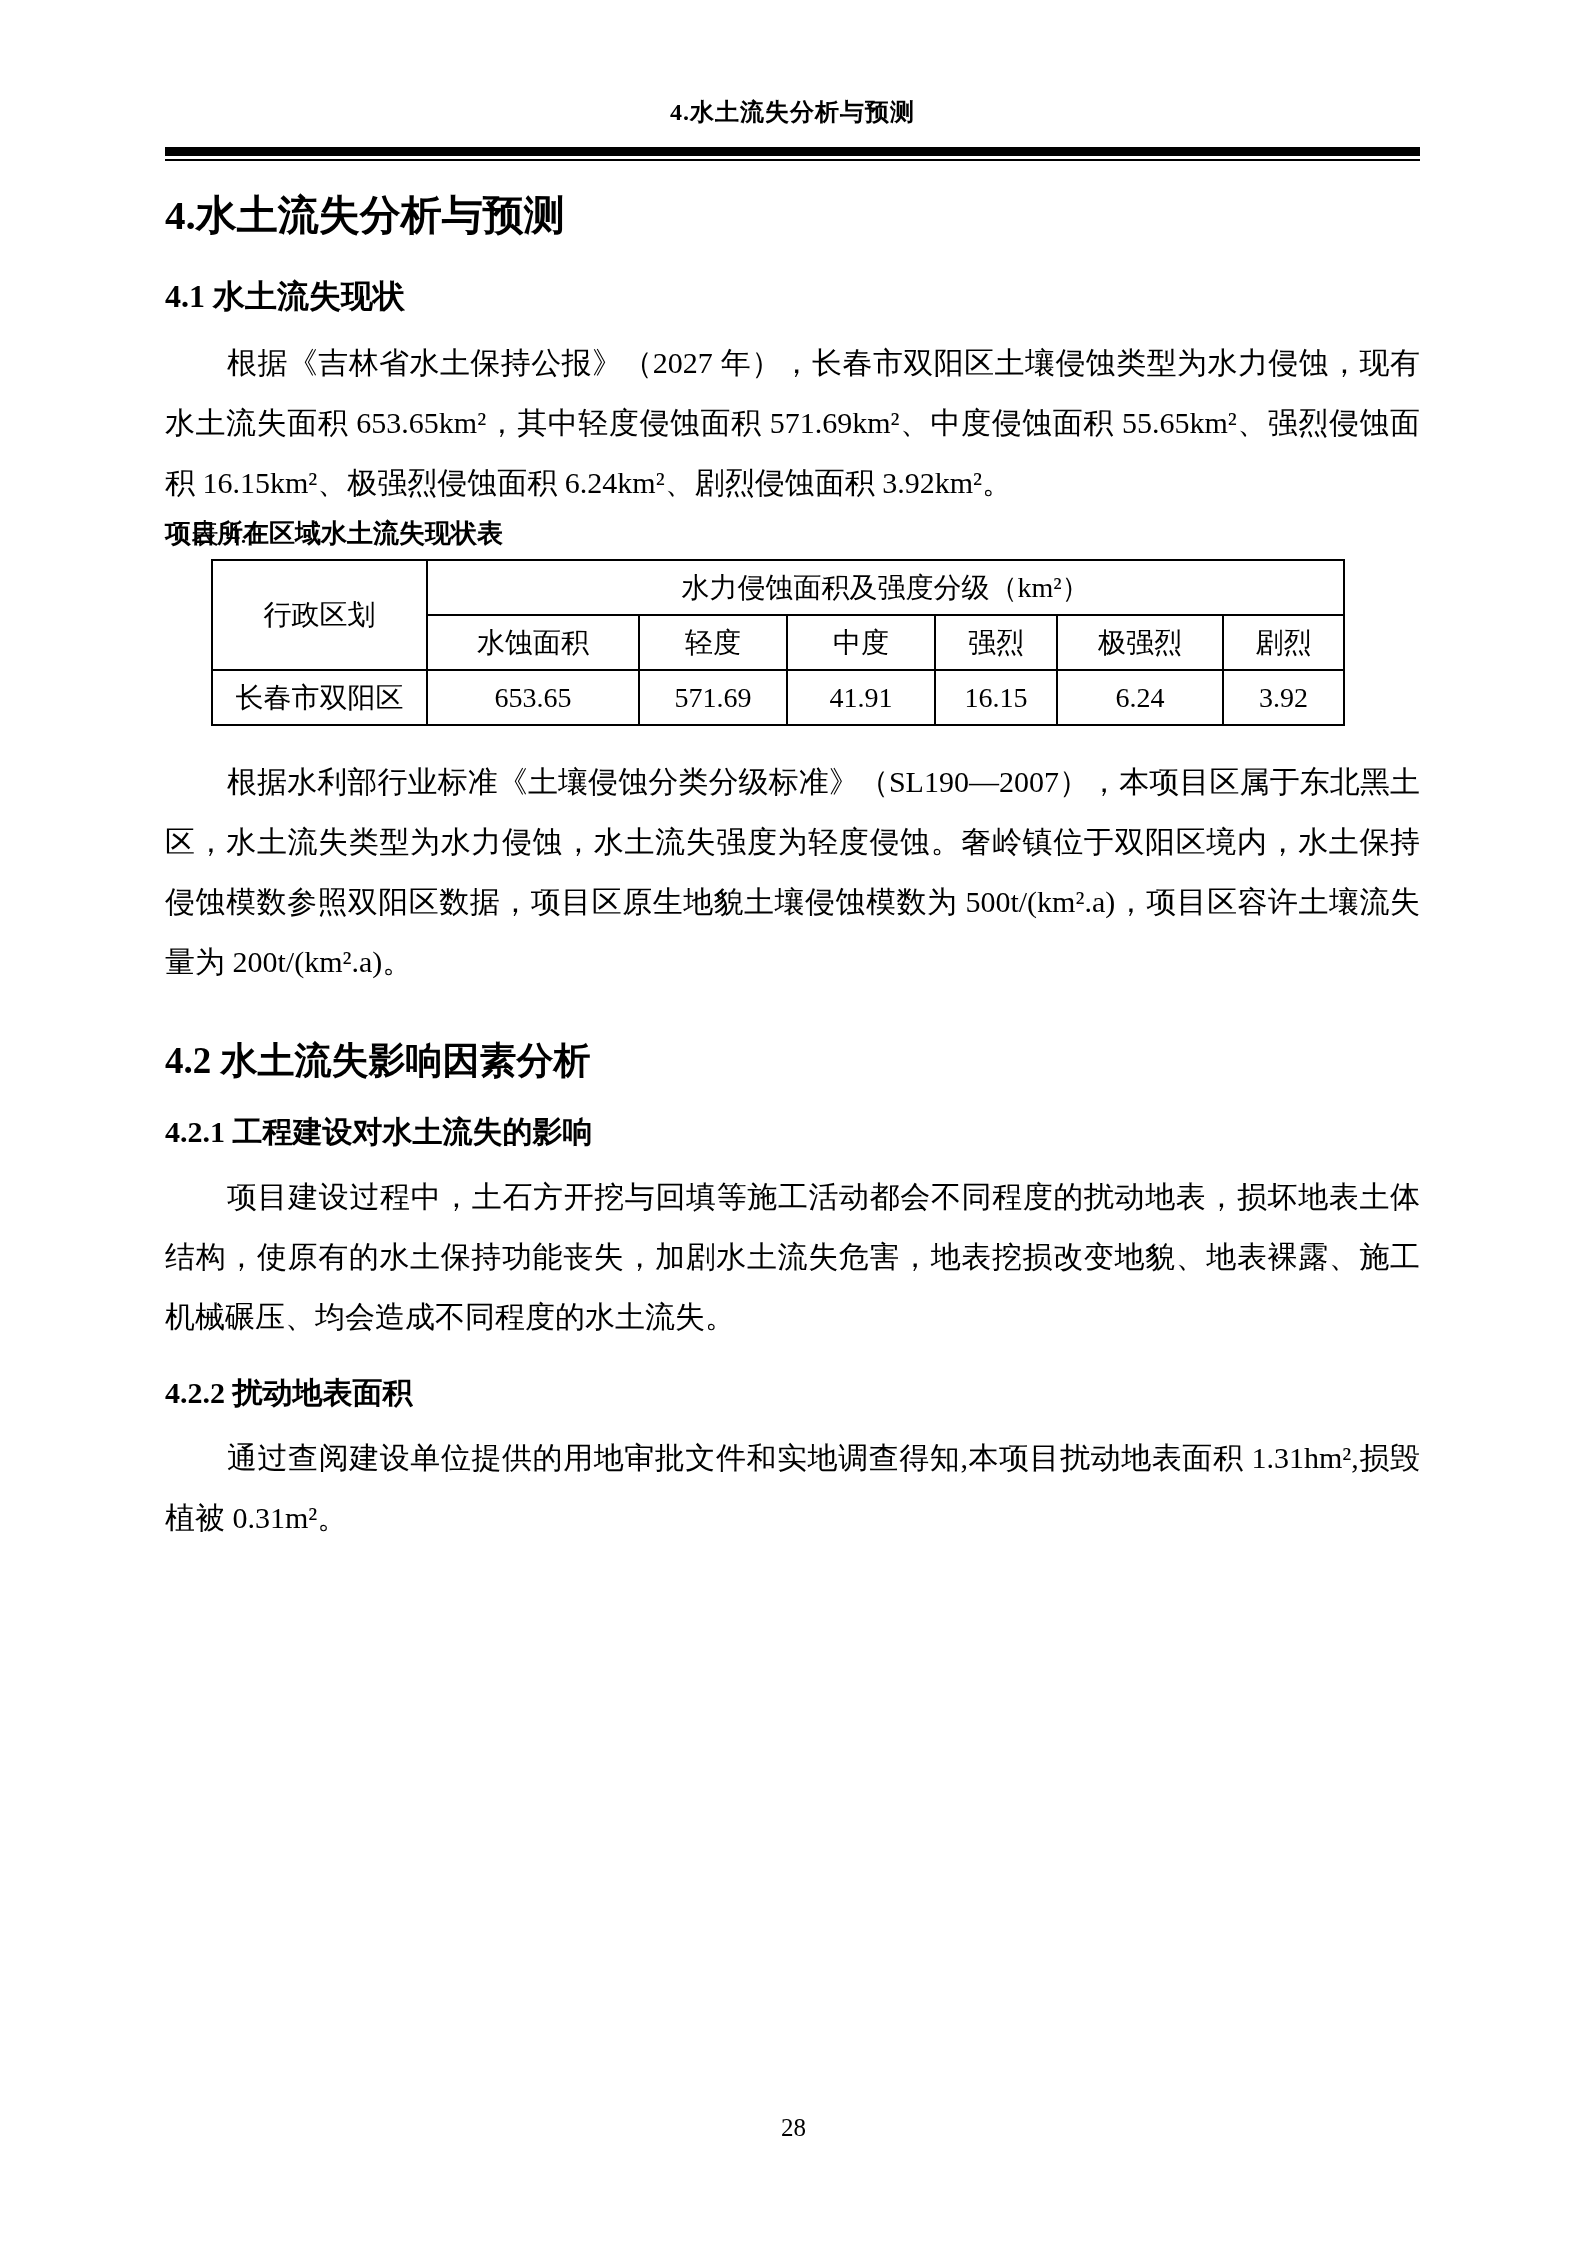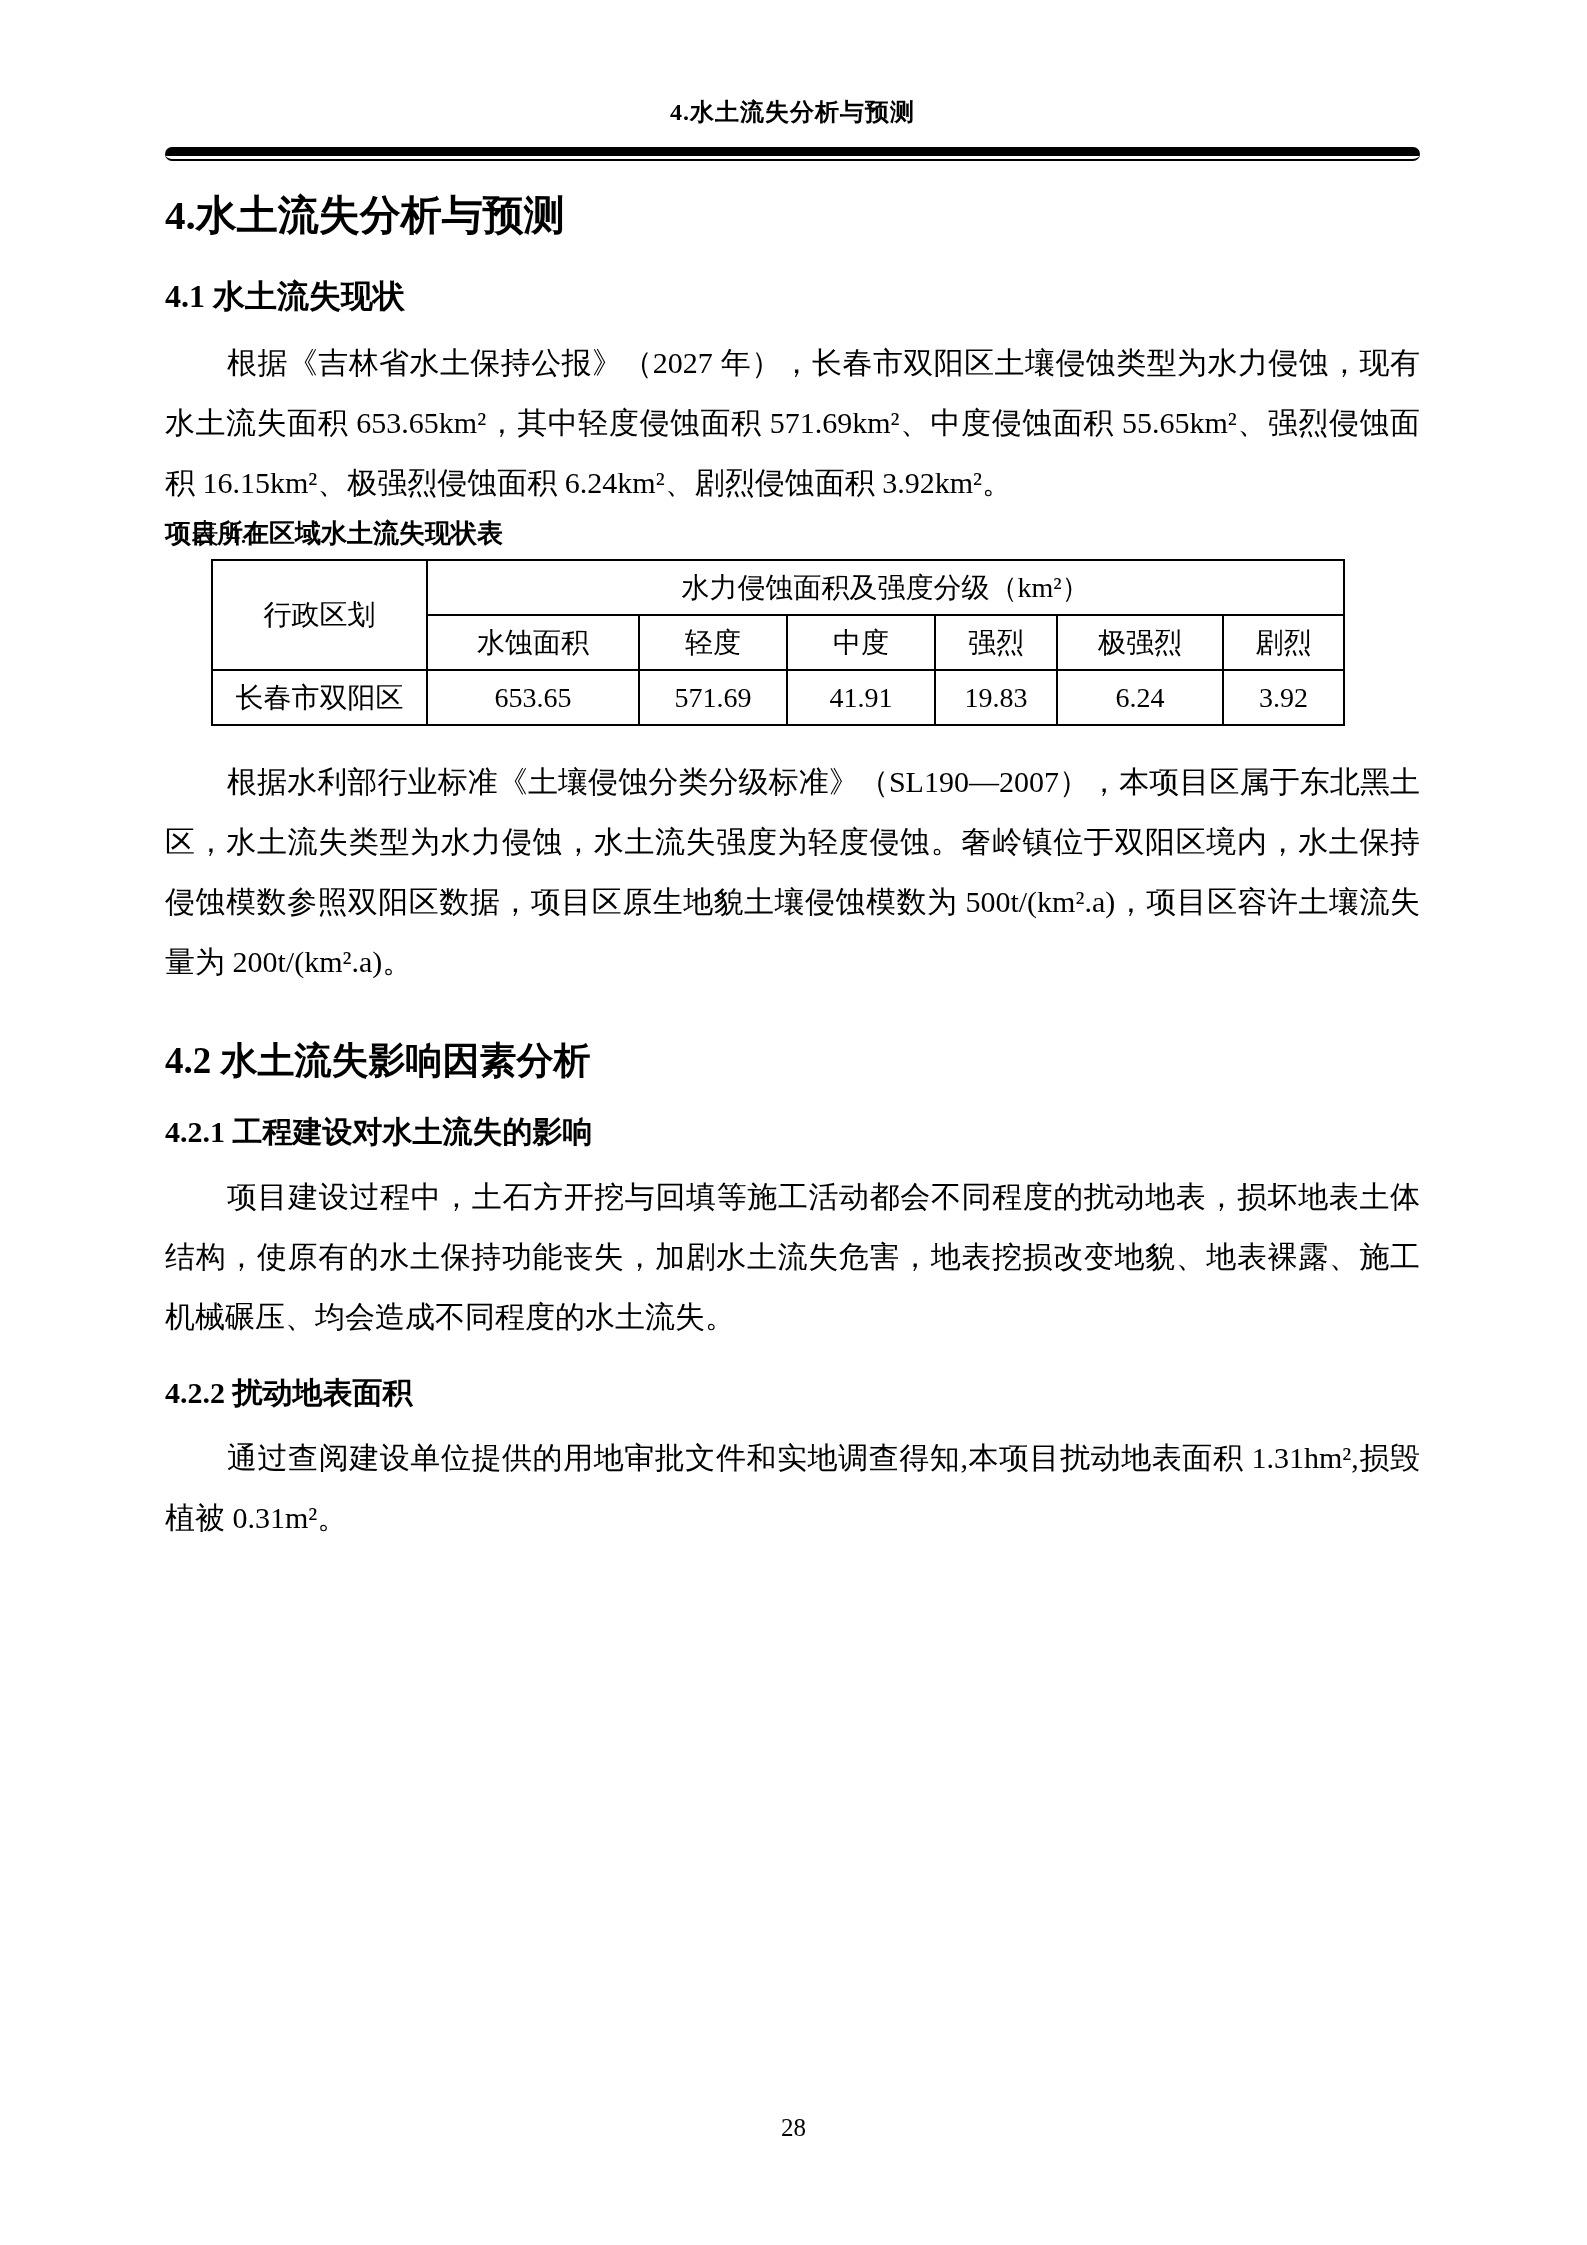--- a/index.html
+++ b/index.html
@@ -1,15 +1,15 @@
 <!DOCTYPE html>
 <html lang="zh"><head>
 <meta charset="utf-8">
 <style>
-  * { box-sizing: border-box; border-radius: 7px; }
+  * { box-sizing: border-box; }
   html, body { margin: 0; padding: 0; background: #ffffff; }
   body {
     font-family: "Liberation Serif", "DejaVu Serif", serif;
     color: #000;
   }
   .page {
     position: relative;
     width: 1587px;
     height: 2245px;
     background: #ffffff;
@@ -147,21 +147,21 @@
           <th>中度</th>
           <th>强烈</th>
           <th>极强烈</th>
           <th>剧烈</th>
         </tr>
         <tr>
           <td>长春市双阳区</td>
           <td>653.65</td>
           <td>571.69</td>
           <td>41.91</td>
-          <td>19.83</td>
+          <td>16.15</td>
           <td>6.24</td>
           <td>3.92</td>
         </tr>
       </tbody>
     </table>
 
     <p class="body-p" style="margin-top:26px;">根据水利部行业标准《土壤侵蚀分类分级标准》（SL190—2007），本项目区属于东北黑土区，水土流失类型为水力侵蚀，水土流失强度为轻度侵蚀。奢岭镇位于双阳区境内，水土保持侵蚀模数参照双阳区数据，项目区原生地貌土壤侵蚀模数为 500t/(km².a)，项目区容许土壤流失量为 200t/(km².a)。</p>
 
     <div class="h2-title" style="font-size:37px; margin-top:44px;">4.2 水土流失影响因素分析</div>
 

